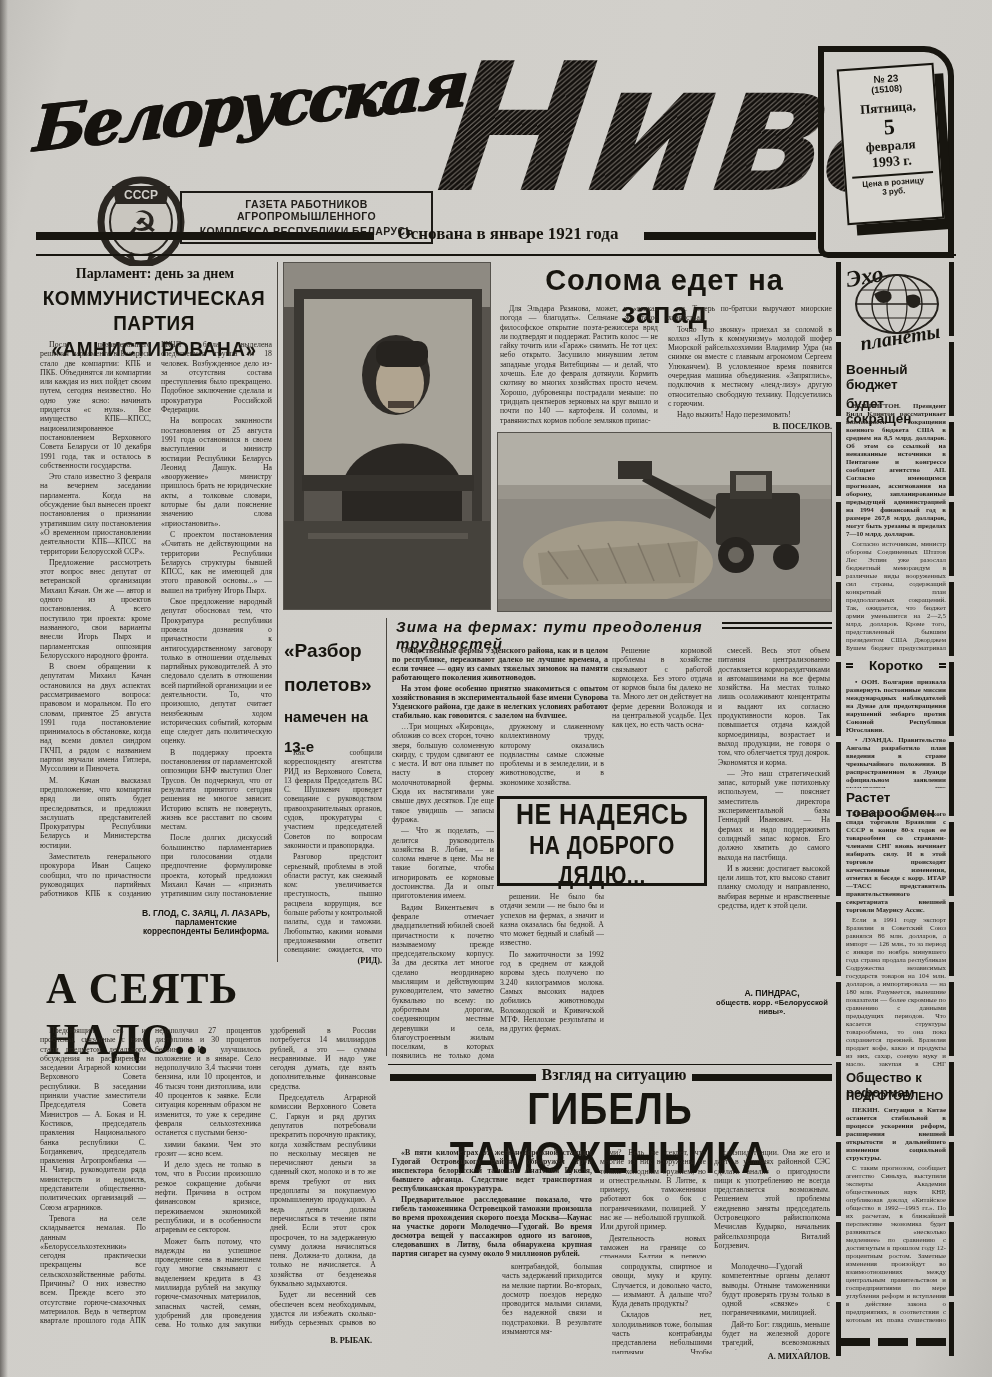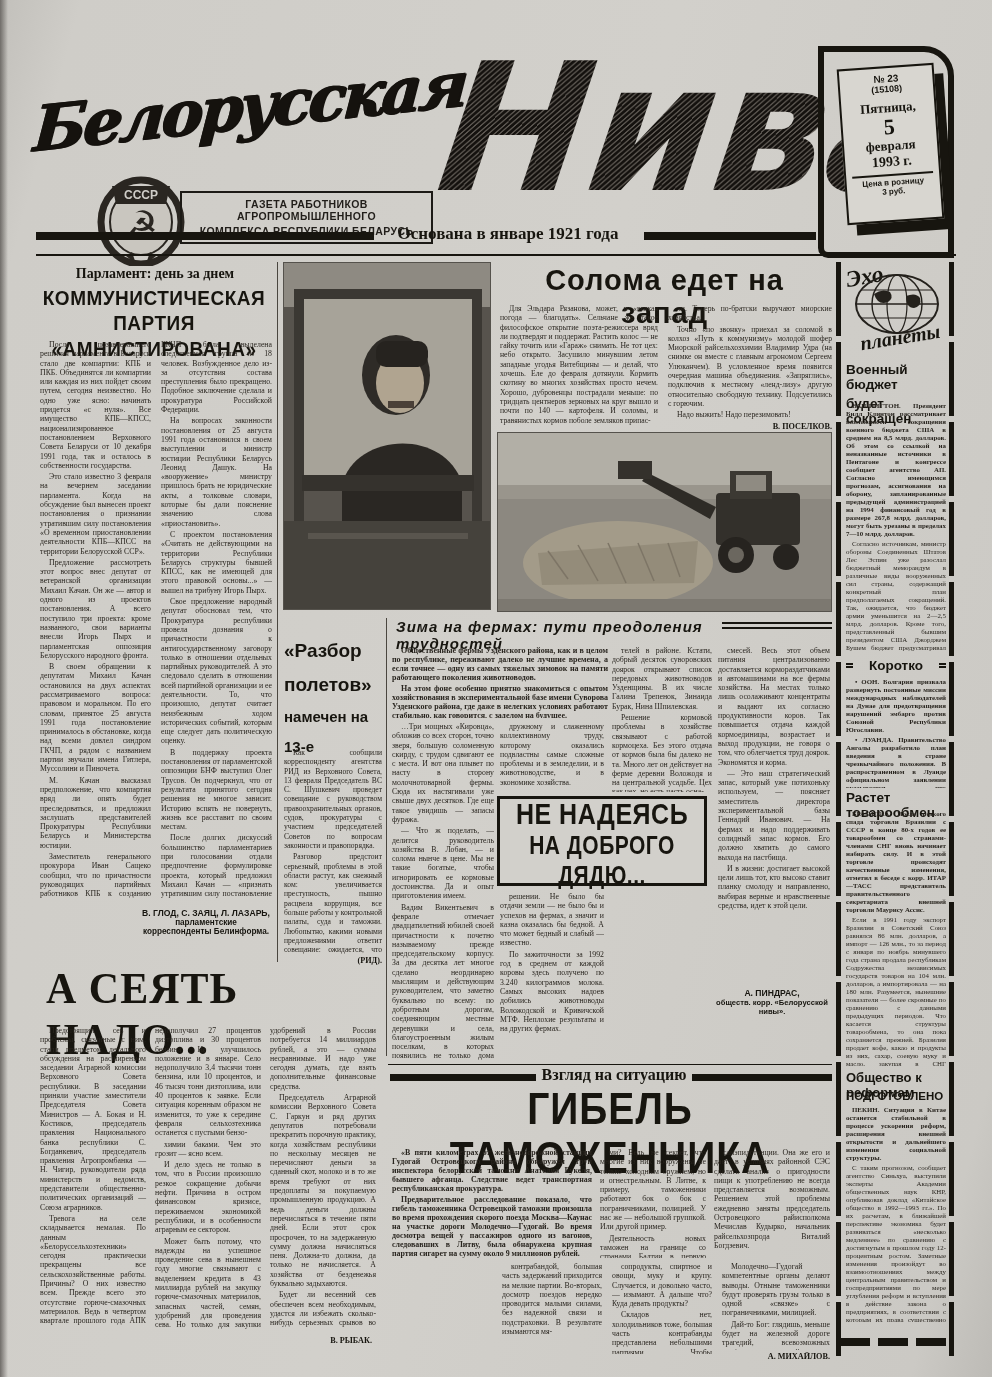--- a/index.html
+++ b/index.html
@@ -200,21 +200,20 @@
       <p class="p">Вадим Викентьевич в феврале отмечает двадцатилетний юбилей своей причастности к почетно называемому прежде председательскому корпусу. За два десятка лет многое сделано неординарно мыслящим и действующим руководителем, что заметно буквально по всему: по добротным дорогам, соединяющим местные деревушки и села, благоустроенным жилым поселкам, в которых появились не только дома быта, торговли, прачечные, Дворец культуры, но и природный газ, водопровод в домах, а значит и горячая вода. Словом, целый комплекс социального комфорта.</p>
     </div>
   <div class="abs t-body clip" style="left:500px;top:722px;width:104px;height:70px">
       <p class="p">дружному и слаженному коллективному труду, которому оказались подвластны самые сложные проблемы и в земледелии, и в животноводстве, и в экономике хозяйства.</p>
     </div>
   <div class="abs t-body clip" style="left:500px;top:892px;width:104px;height:166px">
       <p class="p">решении. Не было бы отдачи земли — не было бы и успехов на фермах, а значит и казна оказалась бы бедной. А что может бедный и слабый — известно.</p>
       <p class="p">По зажиточности за 1992 год в среднем от каждой коровы здесь получено по 3.240 килограммов молока. Самых высоких надоев добились животноводы Воложодской и Кривичской МТФ. Неплохие результаты и на других фермах.</p>
     </div>
   <div class="abs t-body clip" style="left:612px;top:646px;width:100px;height:146px">
-      <p class="p">телей в районе. Кстати, добрый десяток суворовских доярок открывают список передовых животноводов Узденщины. В их числе Галина Трепенок, Зинаида Бурак, Нина Шпилевская.</p>
       <p class="p">Решение кормовой проблемы в хозяйстве связывают с работой кормоцеха. Без этого отдача от кормов была бы далеко не та. Много лет он действует на ферме деревни Воложодя и на центральной усадьбе. Цех как цех, но есть часть осна-</p>
     </div>
   <div class="abs t-body clip" style="left:718px;top:646px;width:112px;height:336px">
       <p class="p">смесей. Весь этот объем питания централизованно доставляется кормораздатчиками и автомашинами на все фермы хозяйства. На местах только лишь осолаживают концентраты и выдают их согласно продуктивности коров. Так повышается отдача каждой кормоединицы, возрастает и выход продукции, не говоря о том, что облегчается труд доярок. Экономятся и корма.</p>
       <p class="p">— Это наш стратегический запас, который уже потихоньку используем, — поясняет заместитель директора экспериментальной базы Геннадий Иванович. — На фермах и надо поддерживать солидный запас кормов. Его должно хватить до самого выхода на пастбища.</p>
       <p class="p">И в жизни: достигает высокой цели лишь тот, кто высоко ставит планку смолоду и направленно, выбирая верные и нравственные средства, идет к этой цели.</p>
     </div>
   <div class="abs center" style="left:712px;top:988px;width:120px">
     <div class="h-sans" style="font-size:8.6px">А. ПИНДРАС,</div>
     <div class="h-sans" style="font-size:7.6px">обществ. корр. «Белорусской нивы».</div>

